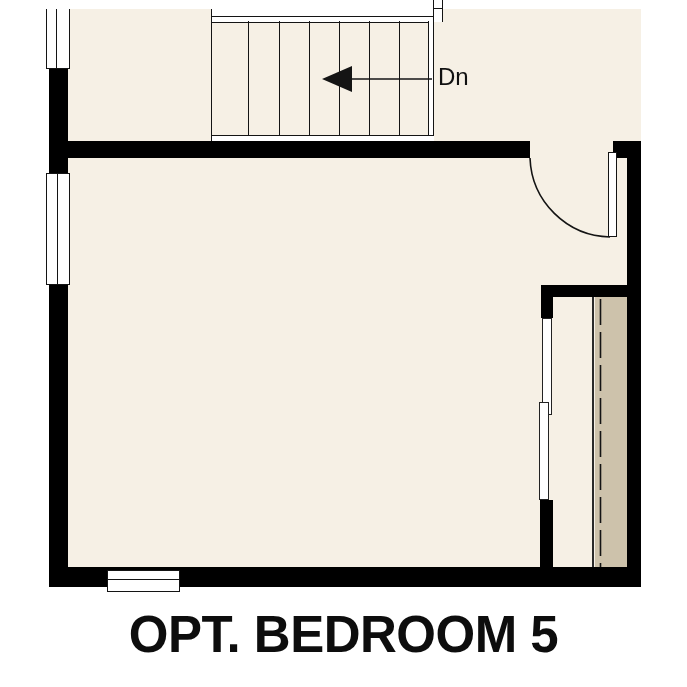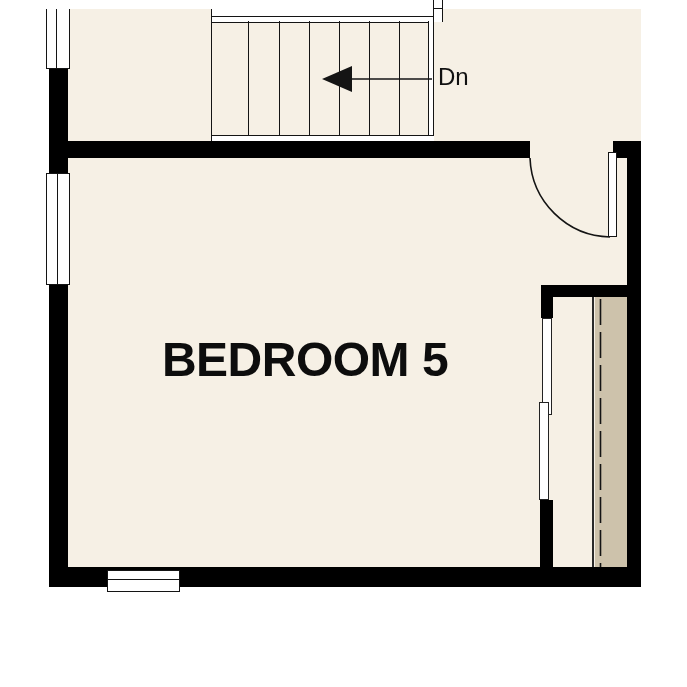--- a/index.html
+++ b/index.html
@@ -82,16 +82,16 @@
   <div class="abs slider" style="left:542px;top:318px;width:10px;height:97px;"></div>
   <div class="abs slider" style="left:539px;top:402px;width:10px;height:98px;"></div>
 
   <svg class="svg-overlay" viewBox="0 0 687 687">
     <path class="ln" d="M 530 158 A 82 82 0 0 0 610 237"></path>
     <line class="ln" x1="352" y1="79" x2="432" y2="79"></line>
     <polygon class="head" points="322,79 352,66 352,92"></polygon>
     <line class="dash" x1="600.5" y1="299" x2="600.5" y2="567"></line>
   </svg>
 
-  <div class="abs label room-label">BEDROOM 5</div>
   <div class="abs label dn-label">Dn</div>
+  <div class="abs label caption-label">OPT. BEDROOM 5</div>
 
 </div>
 
 </body></html>

